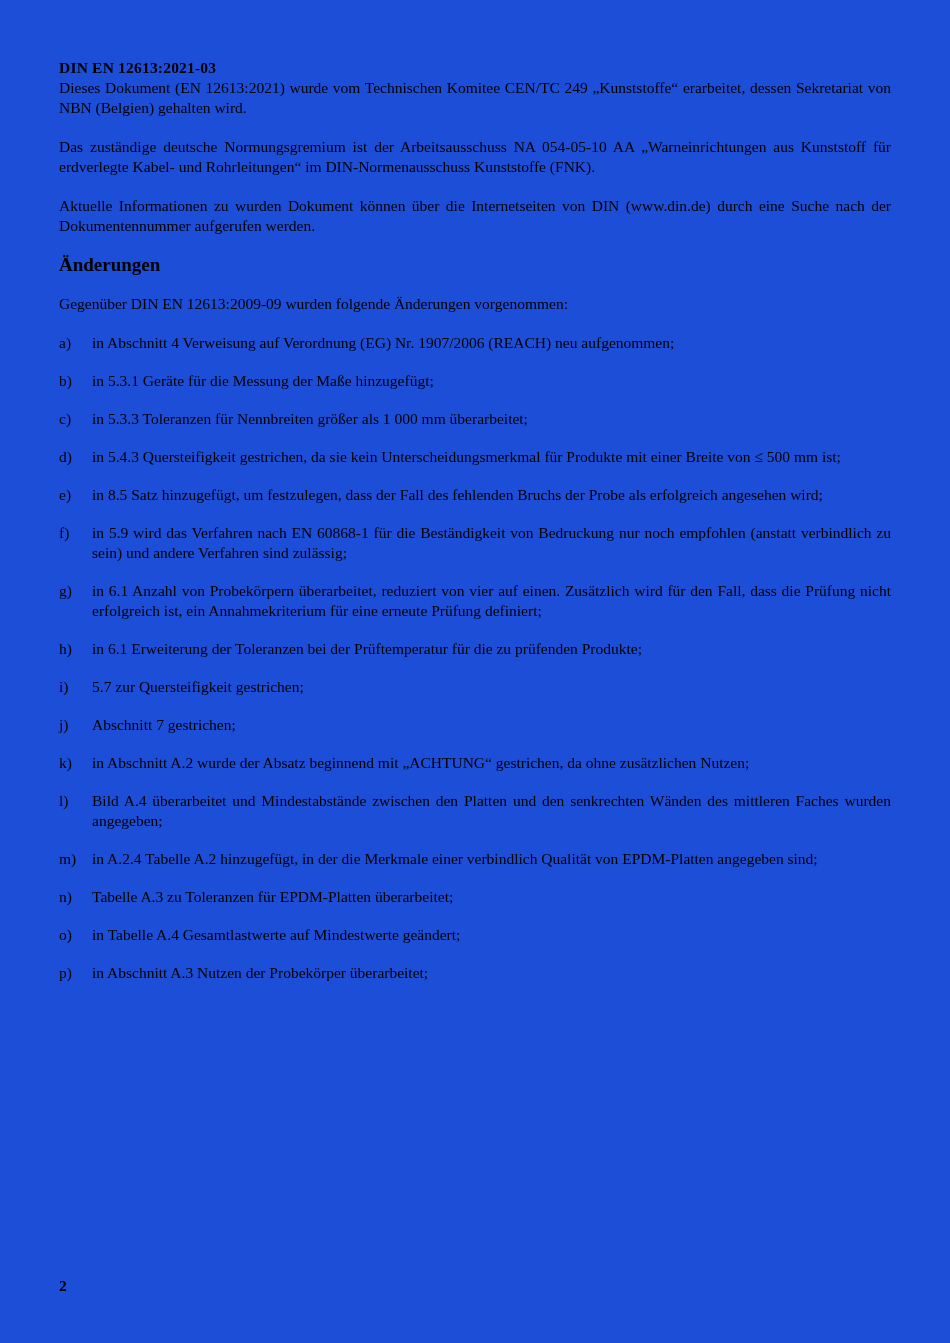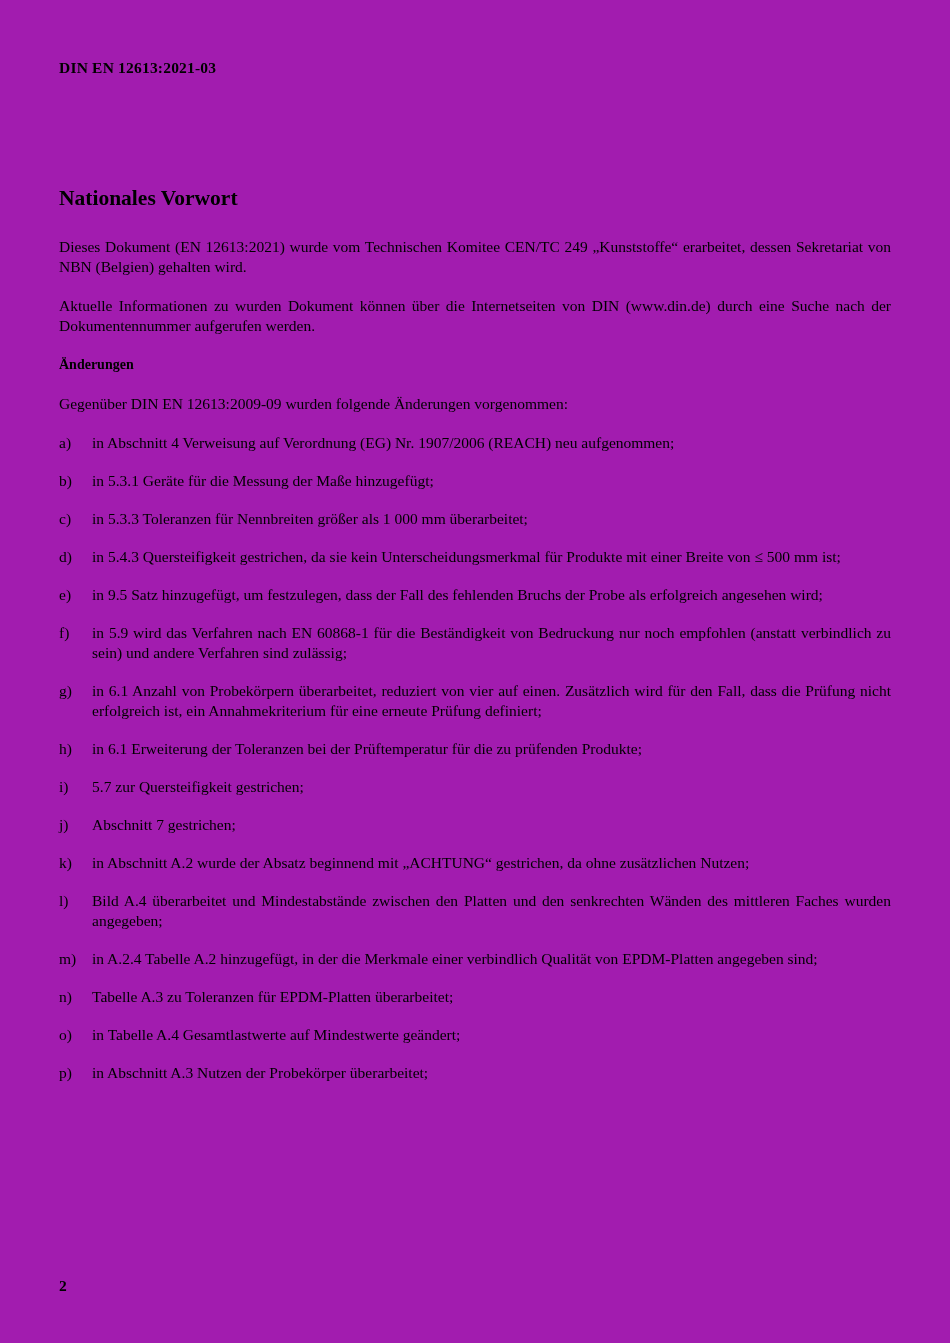--- a/index.html
+++ b/index.html
@@ -2,21 +2,21 @@
 <html><head>
 <meta charset="utf-8">
 <style>
   * { margin: 0; padding: 0; box-sizing: border-box; }
   html, body { background: #ffffff; }
   body { width: 950px; }
   .page {
     position: relative;
     width: 950px;
     height: 1343px;
-    background: #a21caf;
+    background: #1d4ed8;
     color: #000000;
     font-family: "Liberation Serif", "DejaVu Serif", serif;
     font-size: 15.5px;
     line-height: 20px;
     padding: 58px 59px 0 59px;
     overflow: hidden;
   }
   .doc-header {
     font-weight: bold;
     font-size: 15.5px;
@@ -28,21 +28,21 @@
     line-height: 28px;
     font-weight: bold;
     margin-top: 106px;
     margin-bottom: 25px;
   }
   .para {
     text-align: justify;
     margin-bottom: 19px;
   }
   .subheading {
-    font-size: 14px;
+    font-size: 19px;
     line-height: 20px;
     font-weight: bold;
     margin-bottom: 19px;
   }
   .change-list { margin-top: 0; }
   .change-item {
     display: flex;
     margin-bottom: 18px;
   }
   .change-label {
@@ -61,23 +61,23 @@
     font-size: 15.5px;
   }
 </style>
 </head>
 <body>
 
 <div class="page">
 
   <div class="doc-header">DIN EN 12613:2021-03</div>
 
-  <h1 class="page-title">Nationales Vorwort</h1>
 
   <p class="para">Dieses Dokument (EN 12613:2021) wurde vom Technischen Komitee CEN/TC 249 „Kunststoffe“ erarbeitet, dessen Sekretariat von NBN (Belgien) gehalten wird.</p>
+  <p class="para">Das zuständige deutsche Normungsgremium ist der Arbeitsausschuss NA 054-05-10 AA „Warneinrichtungen aus Kunststoff für erdverlegte Kabel- und Rohrleitungen“ im DIN-Normenausschuss Kunststoffe (FNK).</p>
   <p class="para">Aktuelle Informationen zu wurden Dokument können über die Internetseiten von DIN (www.din.de) durch eine Suche nach der Dokumentennummer aufgerufen werden.</p>
 
   <h2 class="subheading">Änderungen</h2>
 
   <p class="para">Gegenüber DIN EN 12613:2009-09 wurden folgende Änderungen vorgenommen:</p>
 
   <div class="change-list">
 
     <div class="change-item">
       <span class="change-label">a)</span>
@@ -94,21 +94,21 @@
       <span class="change-text">in 5.3.3 Toleranzen für Nennbreiten größer als 1 000 mm überarbeitet;</span>
     </div>
 
     <div class="change-item">
       <span class="change-label">d)</span>
       <span class="change-text">in 5.4.3 Quersteifigkeit gestrichen, da sie kein Unterscheidungsmerkmal für Produkte mit einer Breite von ≤ 500 mm ist;</span>
     </div>
 
     <div class="change-item">
       <span class="change-label">e)</span>
-      <span class="change-text">in 9.5 Satz hinzugefügt, um festzulegen, dass der Fall des fehlenden Bruchs der Probe als erfolgreich angesehen wird;</span>
+      <span class="change-text">in 8.5 Satz hinzugefügt, um festzulegen, dass der Fall des fehlenden Bruchs der Probe als erfolgreich angesehen wird;</span>
     </div>
 
     <div class="change-item">
       <span class="change-label">f)</span>
       <span class="change-text">in 5.9 wird das Verfahren nach EN 60868-1 für die Beständigkeit von Bedruckung nur noch empfohlen (anstatt verbindlich zu sein) und andere Verfahren sind zulässig;</span>
     </div>
 
     <div class="change-item">
       <span class="change-label">g)</span>
       <span class="change-text">in 6.1 Anzahl von Probekörpern überarbeitet, reduziert von vier auf einen. Zusätzlich wird für den Fall, dass die Prüfung nicht erfolgreich ist, ein Annahmekriterium für eine erneute Prüfung definiert;</span>

